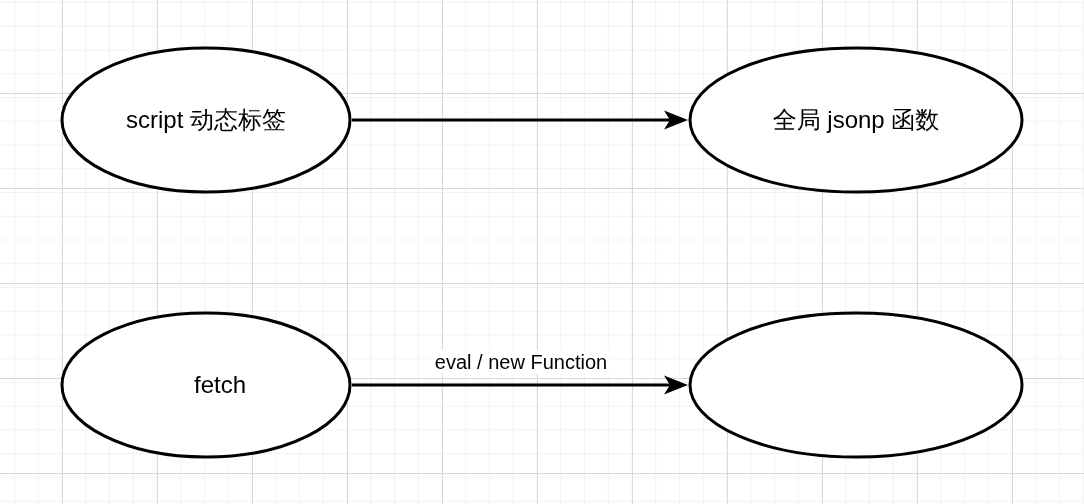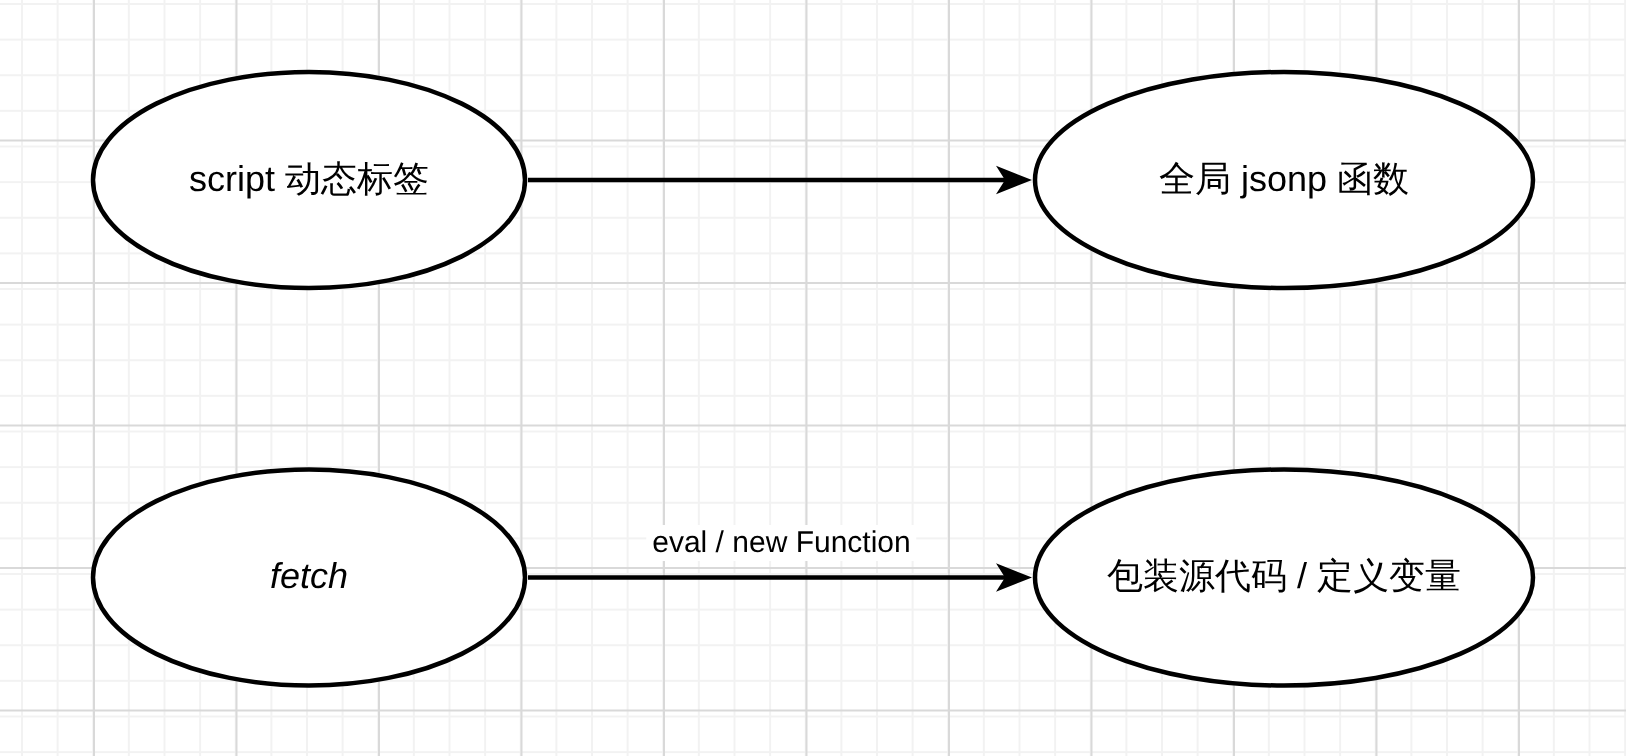--- a/index.html
+++ b/index.html
@@ -92,19 +92,18 @@
     </g>
     <g>
       <ellipse class="node-shape" cx="856" cy="385" rx="166" ry="72"></ellipse>
     </g>
   </svg>
 
   <div class="node-label" style="left:856px; top:120px;">全局 jsonp 函数</div>
 
   <div class="node-label" style="left:206px; top:120px;">script 动态标签</div>
 
-  <div class="node-label" style="left:206px; top:385px;font-style:italic;">fetch</div>
+  <div class="node-label" style="left:220px; top:385px;">fetch</div>
 
-  <div class="node-label" style="left:856px; top:385px;">包装源代码 / 定义变量</div>
 
   <div class="edge-label" style="left:521px; top:362px;">eval / new Function</div>
 
 </div>
 
 </body></html>

